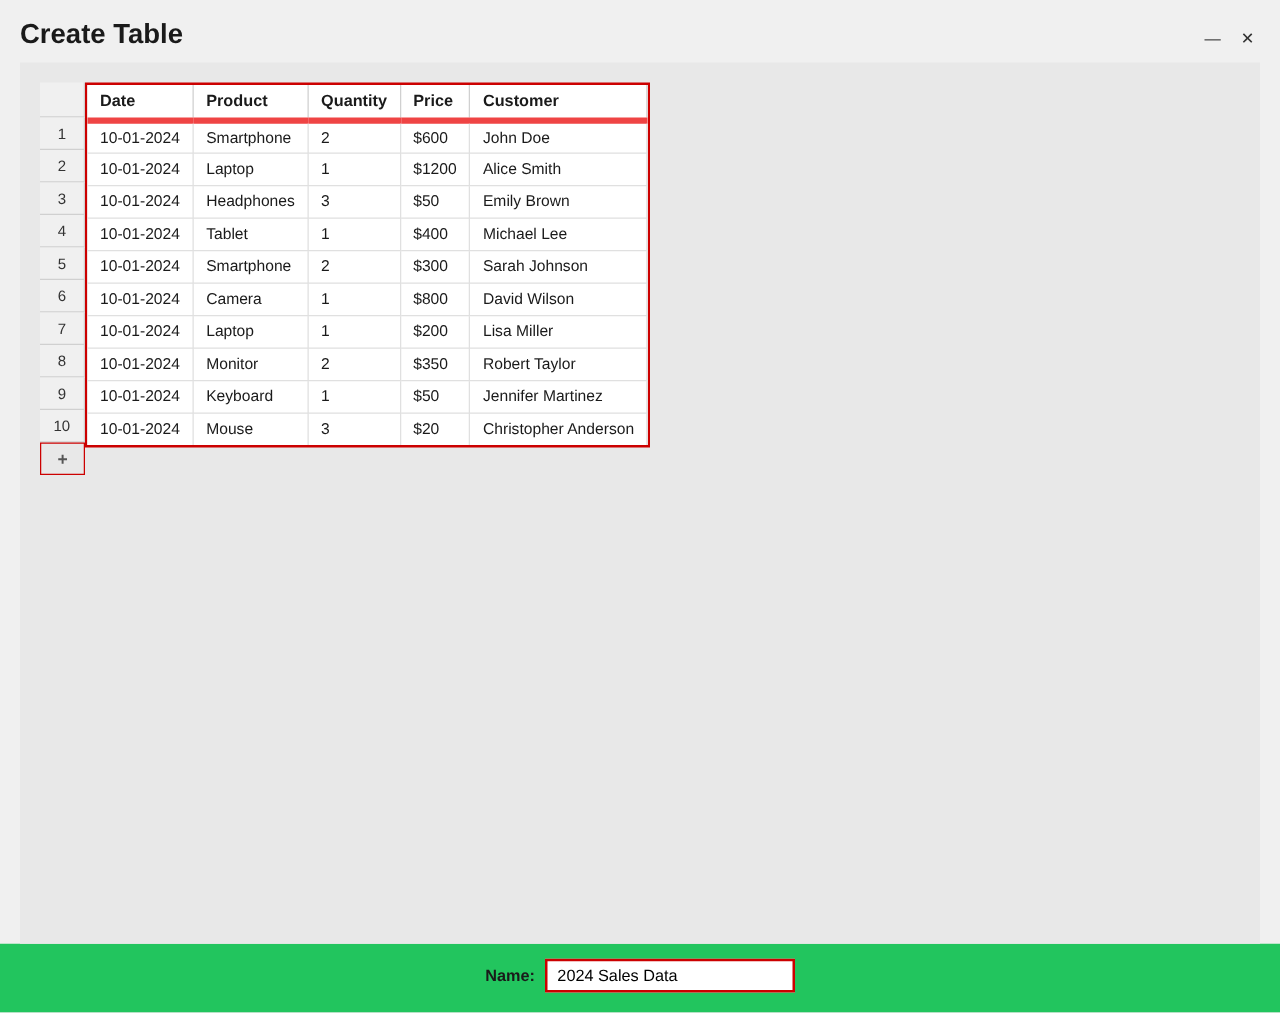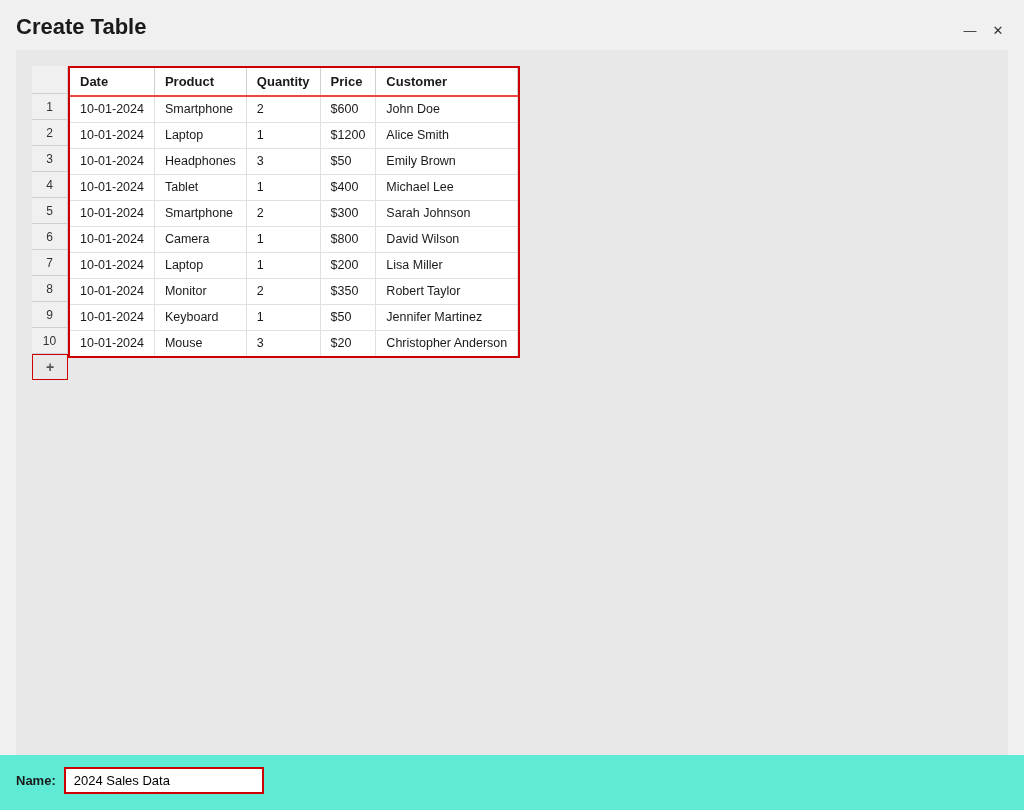--- a/index.html
+++ b/index.html
@@ -95,21 +95,21 @@
       background: white;
     }
     .data-table th {
       height: 28px;
       padding: 4px 10px;
       text-align: left;
       font-size: 13px;
       font-weight: 600;
       color: #1a1a1a;
       background: white;
-      border-bottom: 2px solid #ef4444;
+      border-bottom: 5px solid #ef4444;
       border-right: 1px solid #d0d0d0;
       white-space: nowrap;
     }
     .data-table td {
       height: 26px;
       padding: 3px 10px;
       font-size: 12.5px;
       color: #1a1a1a;
       border-bottom: 1px solid #e0e0e0;
       border-right: 1px solid #e0e0e0;
@@ -130,22 +130,23 @@
       display: flex;
       align-items: center;
       justify-content: center;
       font-size: 16px;
       font-weight: bold;
       color: #555;
       cursor: pointer;
     }
     .bottom-area {
       padding: 12px 16px 16px 16px;
-      background: #5eead4;
-      display: flex;
+      background: #22c55e;
+      display: flex;
+      flex-direction: column;
       gap: 12px;
       align-items: center;
     }
     .name-row {
       display: flex;
       align-items: center;
       gap: 8px;
     }
     .name-label {
       font-size: 13px;

